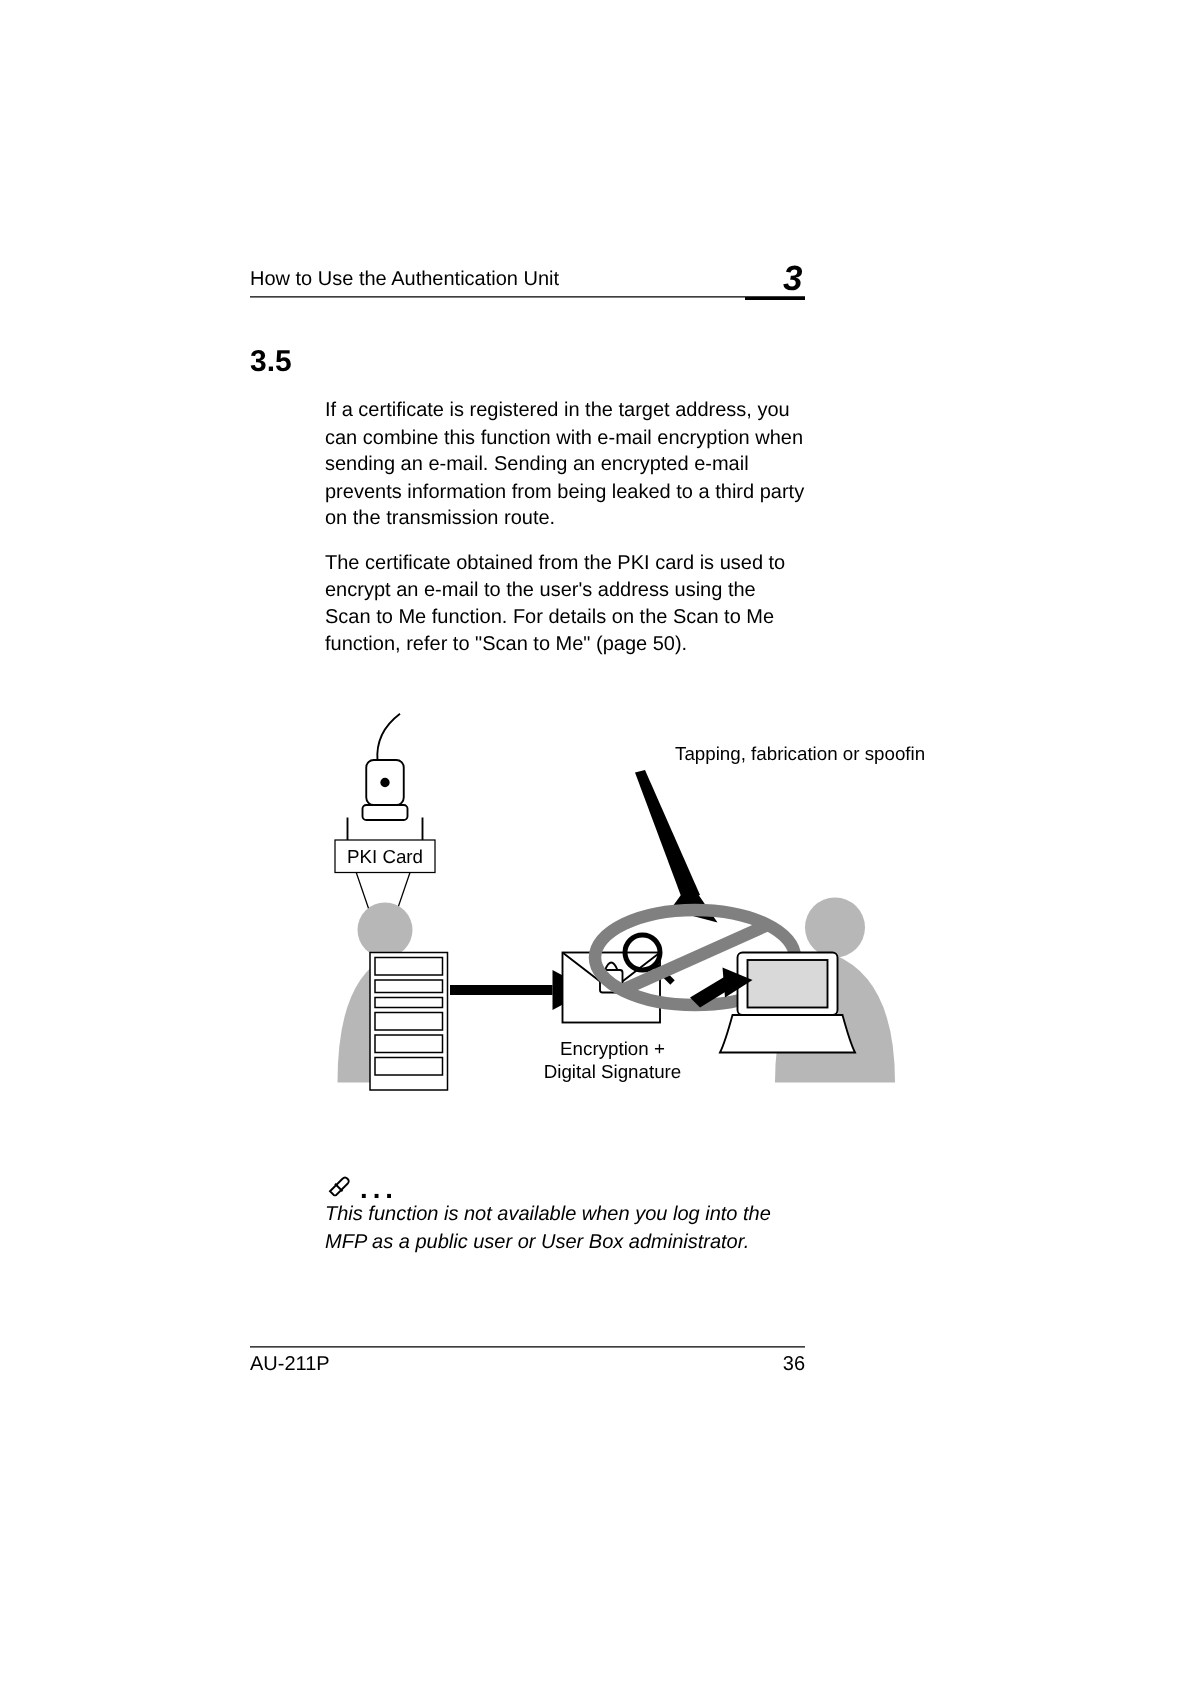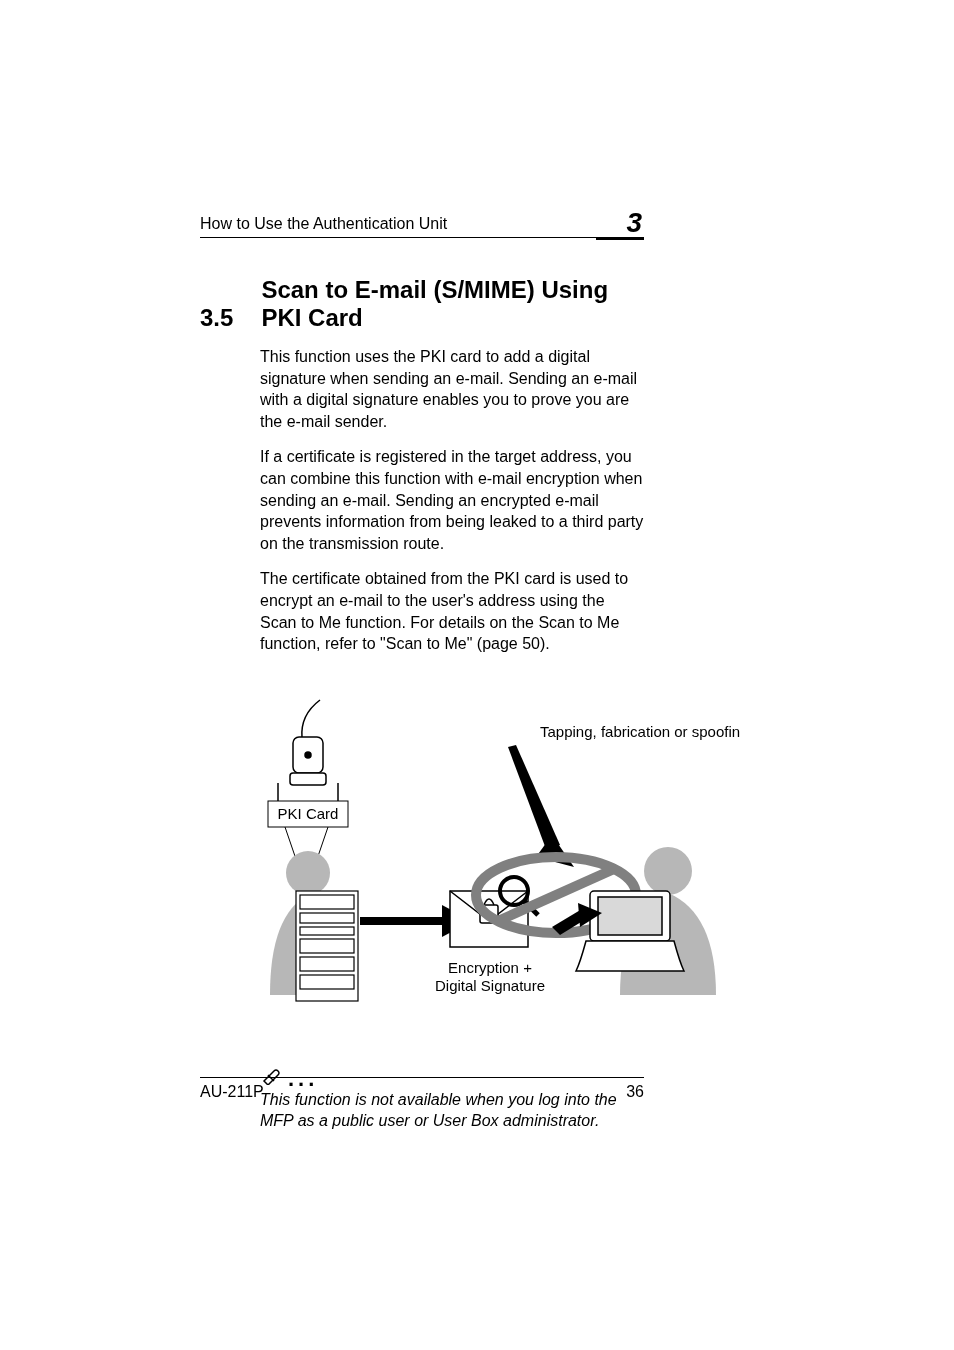--- a/index.html
+++ b/index.html
@@ -113,25 +113,23 @@
       <span class="chapnum">3</span>
     </span>
   </div>
   <div class="hr-row">
     <div class="hr-thin"></div>
       <div class="hr-thick"></div>
   </div>
 
   <div class="sec-head">
     <span>3.5</span>
-    <span>Scan to E-mail (S/MIME) Using PKI Card</span>
-  </div>
-
-
-  <div class="body-block">This function uses the PKI card to add a digital signature when sending an e-mail. Sending an e-mail with a digital signature enables you to prove you are the e-mail sender.</div>
+  </div>
+
+
   <div class="body-block">If a certificate is registered in the target address, you can combine this function with e-mail encryption when sending an e-mail. Sending an encrypted e-mail prevents information from being leaked to a third party on the transmission route.</div>
   <div class="body-block">The certificate obtained from the PKI card is used to encrypt an e-mail to the user's address using the Scan to Me function. For details on the Scan to Me function, refer to "Scan to Me" (page 50).</div>
 
   <div class="diagram">
     <svg width="480" height="340" viewBox="0 0 480 340">
 
       <g stroke="#000" fill="none" stroke-width="1.5">
         <path d="M60 5 q-20 15 -18 38"></path>
         <rect x="33" y="42" width="30" height="36" rx="6" fill="#fff"></rect>
         <circle cx="48" cy="60" r="3" fill="#000"></circle>

